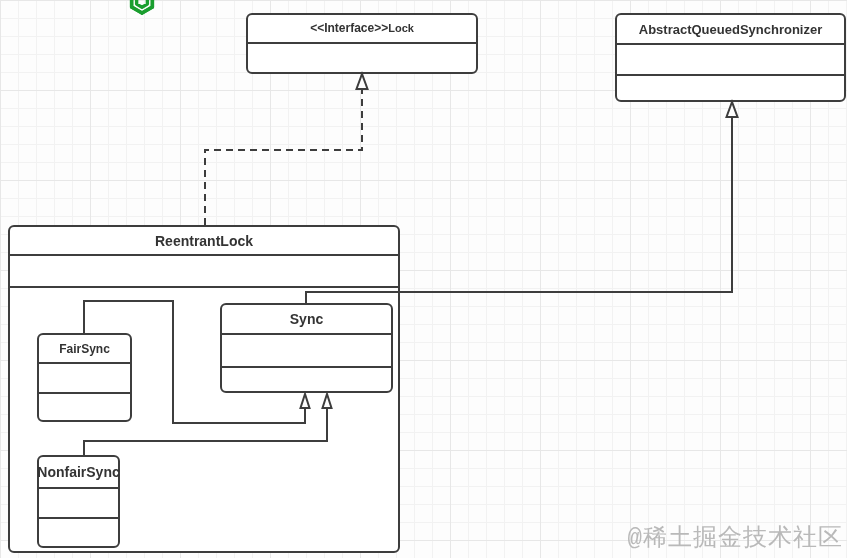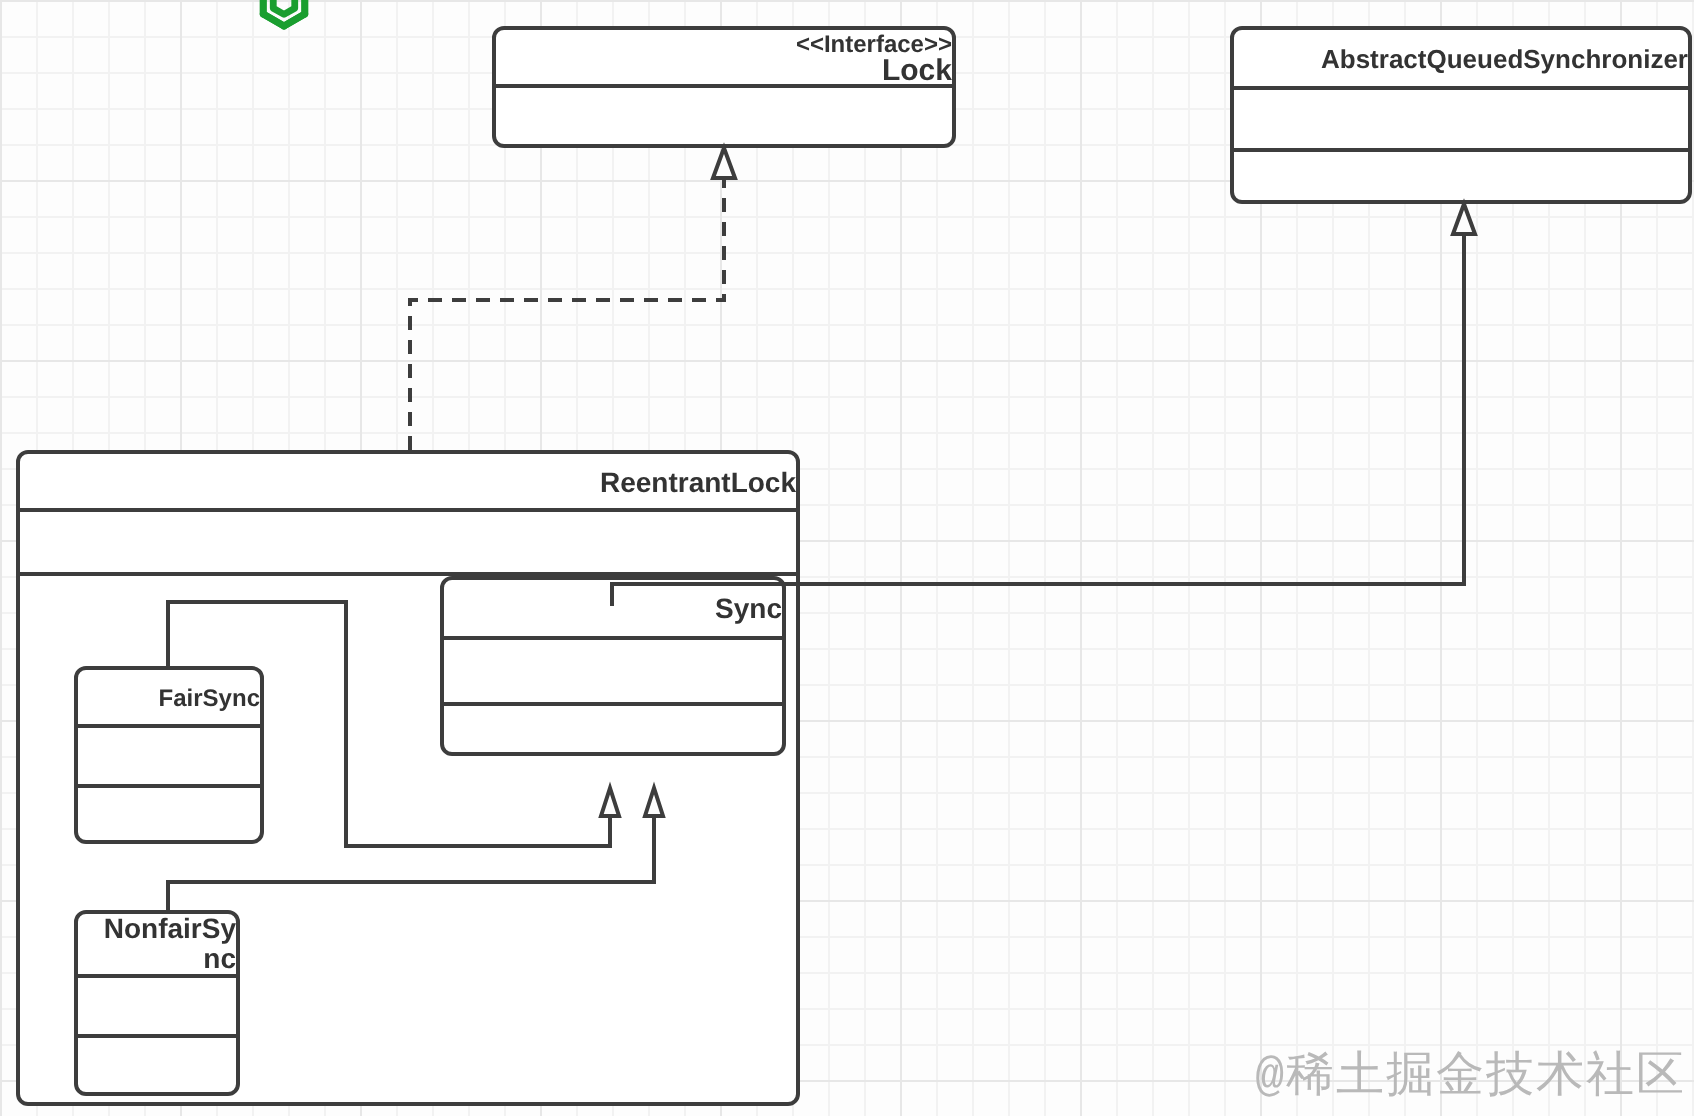--- a/index.html
+++ b/index.html
@@ -16,21 +16,21 @@
   }
   .uml-box{
     position:absolute;box-sizing:border-box;background:#ffffff;
     border:2px solid #3d3d3d;border-radius:6px;
     display:flex;flex-direction:column;
     color:#333;font-weight:bold;z-index:2;
   }
   .uml-row{box-sizing:content-box;border-top:2px solid #3d3d3d;flex:0 0 auto;}
   .uml-row.grow{flex:1 1 auto;}
   .uml-title{
-    display:flex;flex-direction:column;align-items:flex-end;justify-content:center;
+    display:flex;flex-direction:row;align-items:center;justify-content:center;
     text-align:center;flex:0 0 auto;
   }
   #connector-layer{position:absolute;left:0;top:0;z-index:5;pointer-events:none;}
   #logo{position:absolute;left:124px;top:-17px;width:36px;height:36px;z-index:3;}
   #watermark{
     position:absolute;right:4px;bottom:5px;z-index:4;
     font-size:24px;color:#b9b9b9;letter-spacing:1px;font-family:Liberation Mono, monospace;
   }
 </style>
 </head>
@@ -42,34 +42,34 @@
     <div class="uml-title" style="height:27px;font-size:14px;border-top:none;">
       <span>ReentrantLock</span>
     </div>
     <div class="uml-row" style="height:30px;"></div>
     <div class="uml-row grow"></div>
   </div>
 
   <div class="uml-box" style="left:246px;top:13px;width:232px;height:61px;">
     <div class="uml-title" style="height:27px;font-size:12px;line-height:13px;border-top:none;">
       <span>&lt;&lt;Interface&gt;&gt;</span>
-      <span style="font-size:15px;">Lock</span>
+      <span style="font-size:11px;">Lock</span>
     </div>
     <div class="uml-row grow"></div>
   </div>
 
   <div class="uml-box" style="left:615px;top:13px;width:231px;height:89px;">
     <div class="uml-title" style="height:28px;font-size:13px;border-top:none;border-radius:12px;">
       <span>AbstractQueuedSynchronizer</span>
     </div>
     <div class="uml-row" style="height:29px;"></div>
     <div class="uml-row grow"></div>
   </div>
 
-  <div class="uml-box" style="left:220px;top:288px;width:173px;height:90px;">
+  <div class="uml-box" style="left:220px;top:303px;width:173px;height:90px;">
     <div class="uml-title" style="height:28px;font-size:14px;border-top:none;">
       <span>Sync</span>
     </div>
     <div class="uml-row" style="height:31px;"></div>
     <div class="uml-row grow"></div>
   </div>
 
   <div class="uml-box" style="left:37px;top:333px;width:95px;height:89px;">
     <div class="uml-title" style="height:27px;font-size:12px;border-top:none;">
       <span>FairSync</span>

